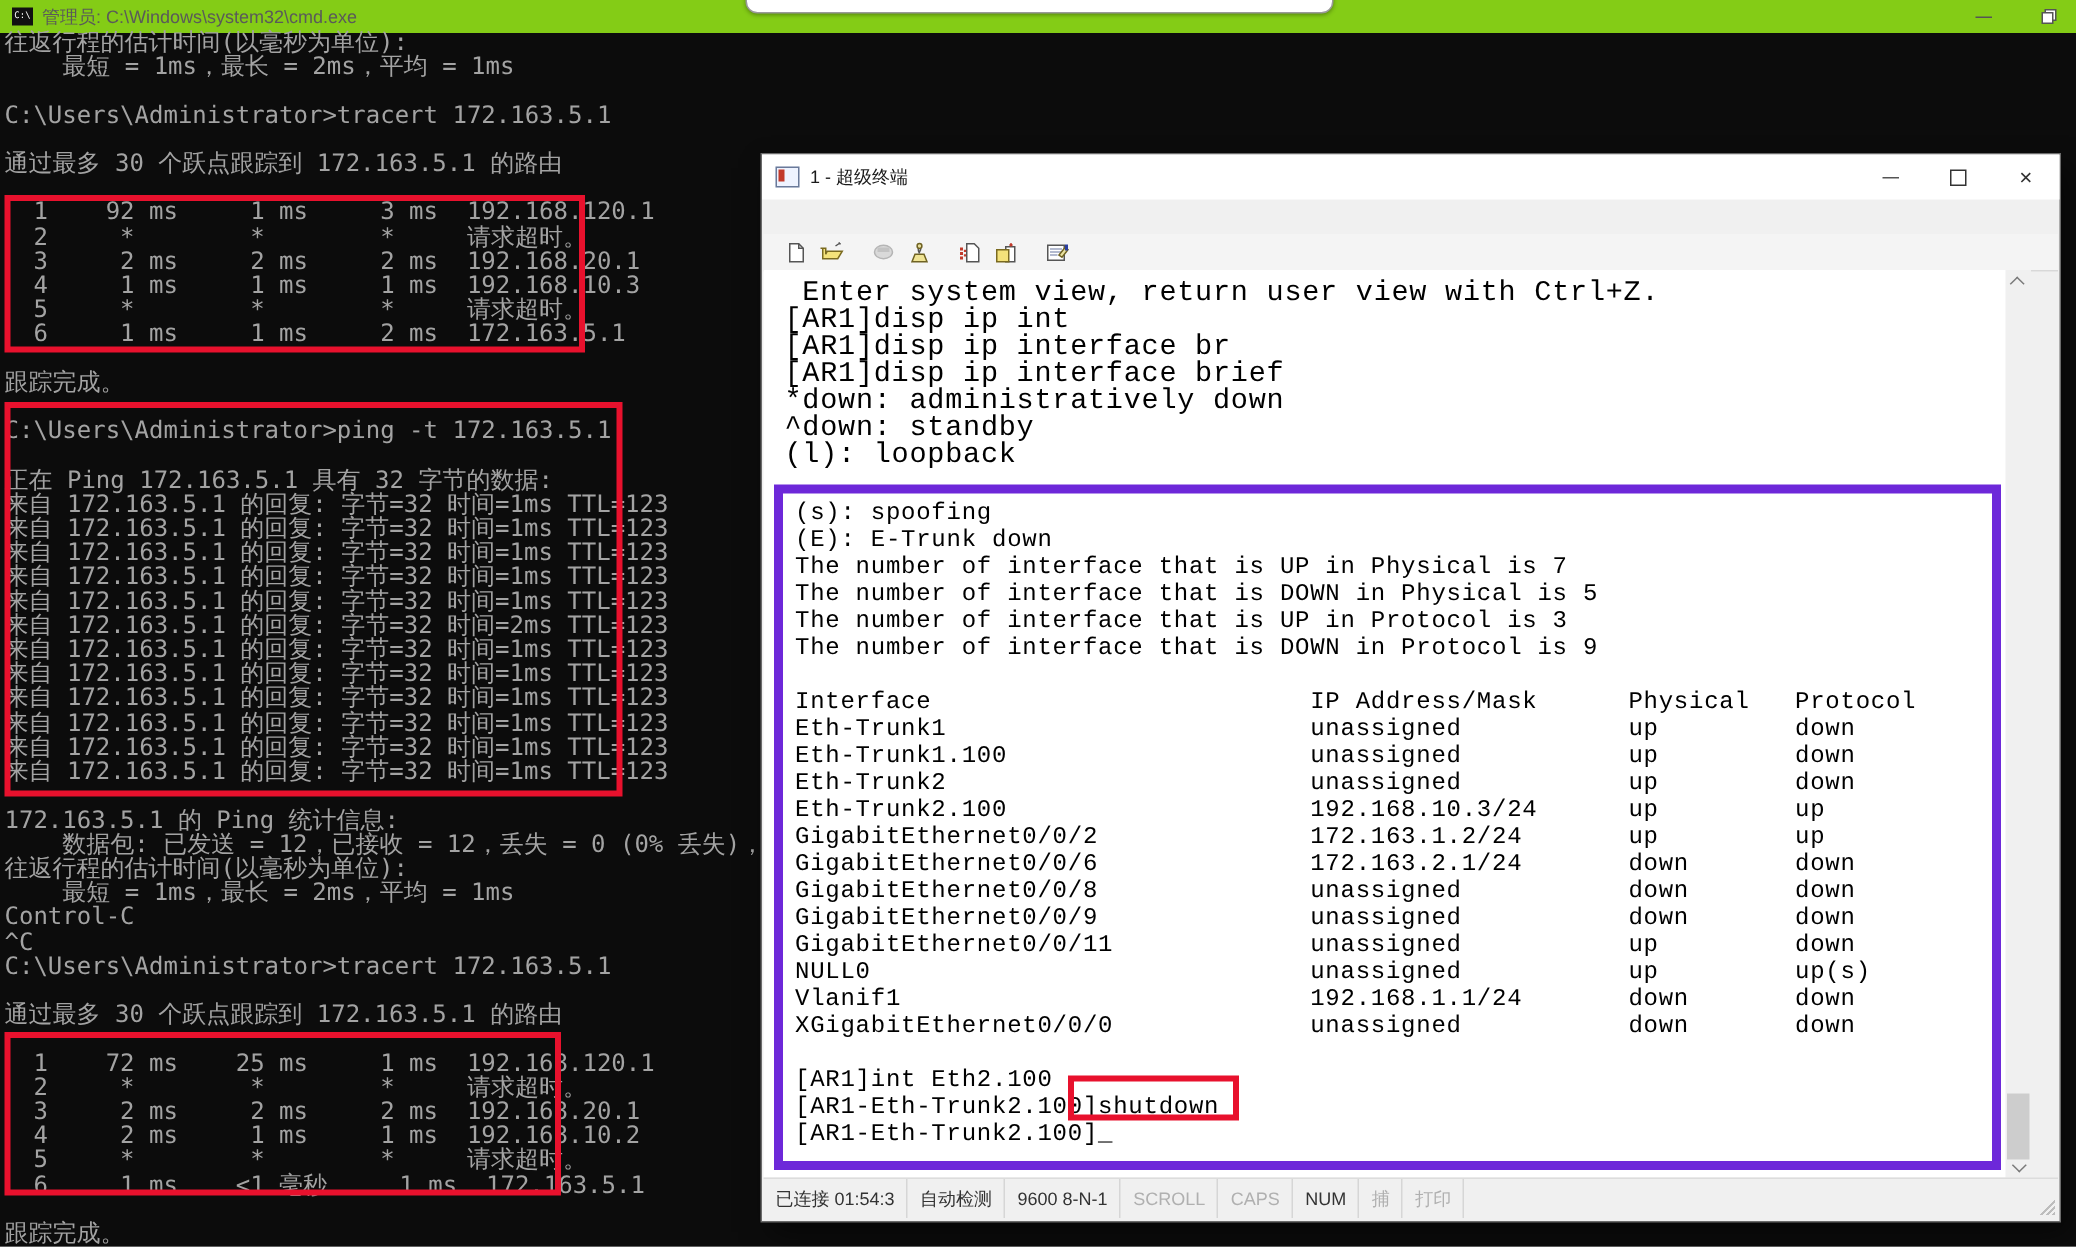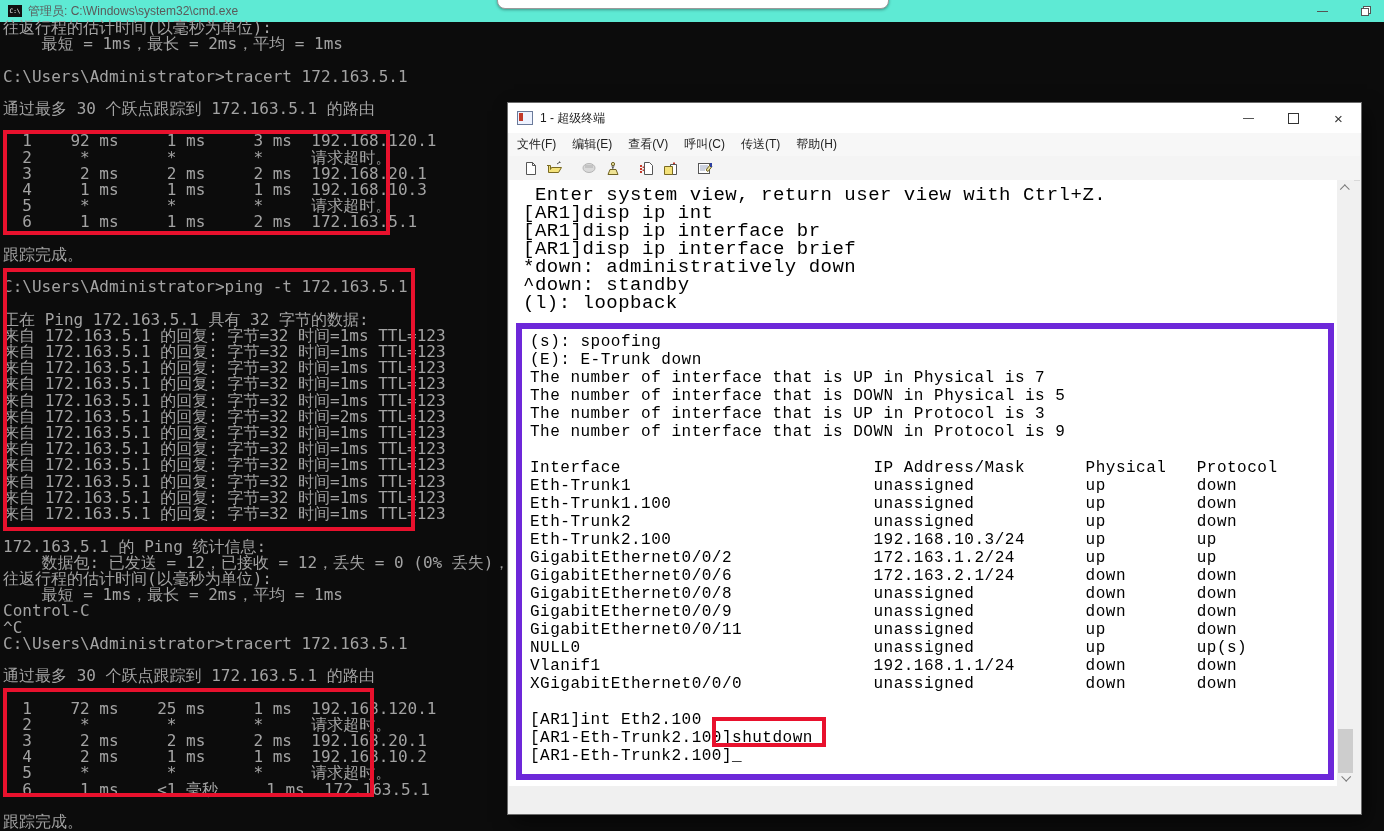--- a/index.html
+++ b/index.html
@@ -2,21 +2,21 @@
 <html><head>
 <meta charset="utf-8">
 <style>
   html,body{margin:0;padding:0;}
   body{
     position:relative;width:1384px;height:831px;overflow:hidden;
     background:#0b0b0b;font-family:"Liberation Sans","DejaVu Sans",sans-serif;
   }
   
   .cmd-titlebar{
-    position:absolute;left:0;top:0;width:1384px;height:22px;background:#5eead4;
+    position:absolute;left:0;top:0;width:1384px;height:22px;background:#84cc16;
     display:flex;align-items:center;z-index:1;border-bottom:1px solid #ececec;
   }
   .cmd-icon{width:14px;height:12px;background:#111;color:#fff;font-size:6px;line-height:12px;
     text-align:center;margin:0 6px 0 8px;font-family:"DejaVu Sans Mono",monospace;flex:0 0 auto;}
   .cmd-title{font-size:12px;color:#5a5a5a;white-space:nowrap;}
   .cmd-ctl{position:absolute;top:0;height:22px;width:44px;display:flex;align-items:center;justify-content:center;}
   .cmd-min{right:40px;}
   .cmd-restore{right:-4px;}
   .dash{display:inline-block;width:11px;border-top:1px solid #555;}
   .cmd-body{
@@ -34,20 +34,21 @@
   .rb3{left:3px;top:666px;width:371px;height:109px;}
   
   .peek-strip{
     position:absolute;left:497px;top:-9px;width:390px;height:16px;background:#ffffff;
     border:1px solid #9a9a9a;border-radius:8px;z-index:2;box-shadow:0 1px 3px rgba(0,0,0,.35);
   }
   
   .ht-window{
     position:absolute;left:508px;top:103px;width:853px;height:711px;background:#f0f0f0;z-index:5;
     box-shadow:0 0 0 1px #6b6b6b,6px 8px 18px rgba(0,0,0,.55);
+    padding-left:12px;
   }
   .ht-titlebar{position:absolute;left:0;top:0;right:0;height:30px;background:#ffffff;display:flex;align-items:center;}
   .ht-app-icon{width:14px;height:12px;border:1px solid #6a7a9a;background:#eef3ff;margin:0 7px 0 9px;position:relative;flex:0 0 auto;}
   .ht-app-icon::after{content:"";position:absolute;left:1px;top:1px;width:4px;height:8px;background:#c23a2b;}
   .ht-title{font-size:12px;color:#1a1a1a;}
   .ht-ctl{position:absolute;top:0;height:30px;width:45px;display:flex;align-items:center;justify-content:center;font-size:15px;color:#333;}
   .ht-min{right:90px;}
   .ht-max{right:45px;}
   .ht-close{right:0;}
   .sq{display:inline-block;width:9px;height:9px;border:1px solid #333;}
@@ -177,28 +178,20 @@
         <span class="dash"></span>
       </div>
     <div class="ht-ctl ht-max">
         <span class="sq"></span>
       </div>
     <div class="ht-ctl ht-close">
         <span>×</span>
       </div>
   </div>
 
-  <div class="ht-menubar">
-      <span class="menu-item">文件(F)</span>
-      <span class="menu-item">编辑(E)</span>
-      <span class="menu-item">查看(V)</span>
-      <span class="menu-item">呼叫(C)</span>
-      <span class="menu-item">传送(T)</span>
-      <span class="menu-item">帮助(H)</span>
-    </div>
 
   <div class="ht-toolbar">
     <div class="tb-gap"></div>
     <div class="tb-btn">
       <svg width="14" height="15" viewBox="0 0 14 15">
         <path d="M2.5 1.5 h6 l3 3 v9 h-9 z" fill="#fff" stroke="#555"></path>
         <path d="M8.5 1.5 v3 h3" fill="none" stroke="#555"></path>
       </svg>
     </div>
     <div class="tb-btn">
@@ -291,13 +284,26 @@
       <div class="sb-arrow sb-up">
           <span class="chev up"></span>
         </div>
       <div class="sb-thumb"></div>
       <div class="sb-arrow sb-down">
           <span class="chev down"></span>
         </div>
     </div>
   </div>
 
+  <div class="ht-statusbar">
+    <div class="st-cell">已连接 01:54:3</div>
+    <div class="st-cell">自动检测</div>
+    <div class="st-cell">9600 8-N-1</div>
+    <div class="st-cell st-dim">SCROLL</div>
+    <div class="st-cell st-dim">CAPS</div>
+    <div class="st-cell">NUM</div>
+    <div class="st-cell st-dim">捕</div>
+    <div class="st-cell st-dim">打印</div>
+    <div class="st-cell st-grow">
+        <span class="grip"></span>
+      </div>
+  </div>
 </div>
 
 </body></html>

